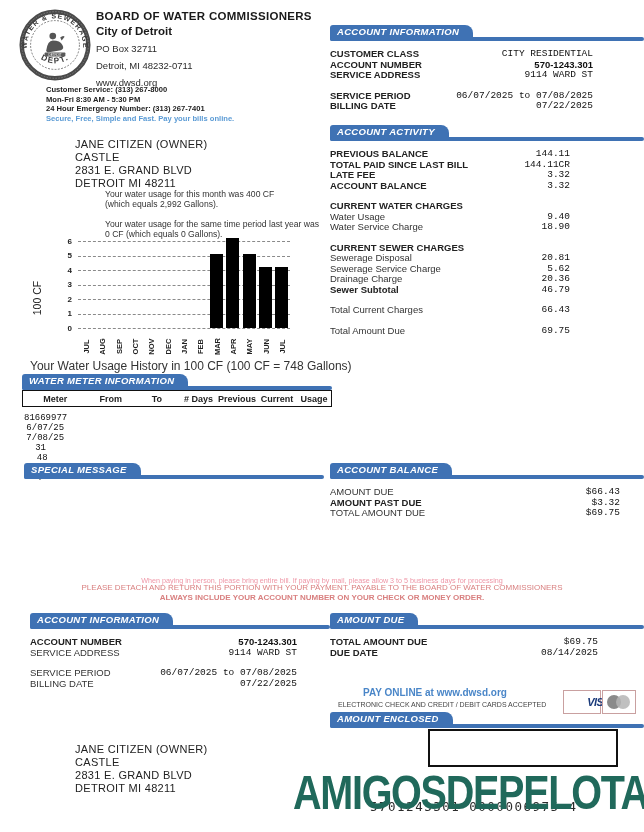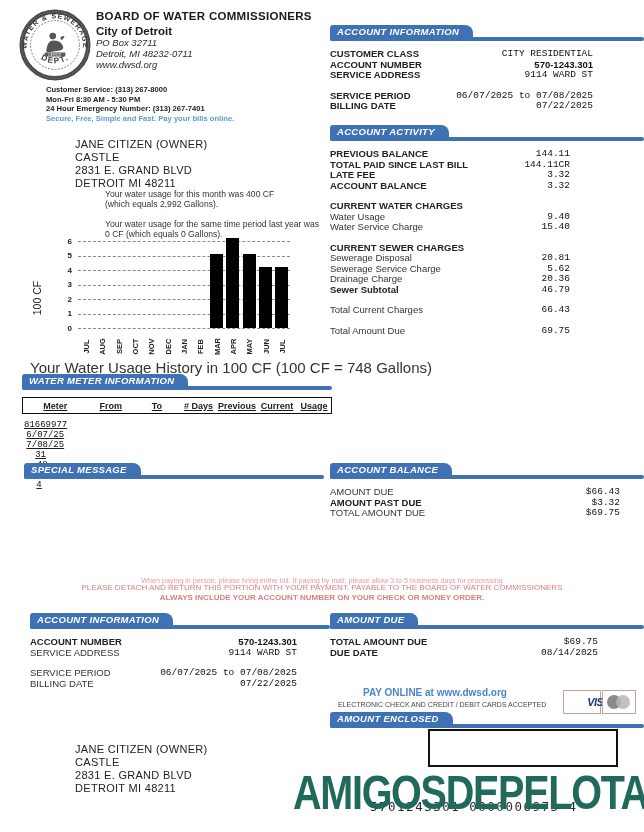--- a/index.html
+++ b/index.html
@@ -20,40 +20,40 @@
   .row .lbl{color:#333;}
   .row.b .lbl{font-weight:bold;color:#222;}
   .row .val{font-family:"Liberation Mono",monospace;font-size:9.5px;color:#111;white-space:pre;}
   .row .val.vb{font-family:"Liberation Sans",sans-serif;font-weight:bold;}
 
   
   .logo{position:absolute;left:18px;top:8px;width:74px;height:74px;}
   .org-block{position:absolute;left:96px;top:10px;}
   .org-name{font-size:11.5px;font-weight:bold;letter-spacing:.3px;}
   .org-city{font-size:11.5px;font-weight:bold;margin-top:3px;}
-  .org-line{font-size:9.5px;margin-top:0;color:#2b2b2b;font-style:italic;}
+  .org-line{font-size:9.5px;margin-top:6px;color:#2b2b2b;}
   .cs-block{position:absolute;left:46px;top:85px;font-size:7.6px;font-weight:bold;color:#222;line-height:9.5px;}
   .tagline{color:#5b9bd5;font-weight:bold;}
 
   .addr{position:absolute;font-size:11px;line-height:13px;color:#222;letter-spacing:.3px;}
   .notes{position:absolute;left:105px;top:189px;font-size:8.6px;color:#333;line-height:10px;width:230px;}
   .notes p{margin:0 0 10px 0;}
 
   
   #chart{position:absolute;left:28px;top:230px;width:305px;height:152px;}
   .gridline{position:absolute;border-top:1.5px dashed #8a8a8a;height:0;}
   .ytick{position:absolute;font-size:8px;color:#222;text-align:right;width:14px;font-weight:bold;}
   .bar{position:absolute;background:#000;}
   .xlab{position:absolute;font-size:7.5px;font-weight:bold;color:#222;width:26px;text-align:center;
         transform:rotate(-90deg);}
   .ylabel{position:absolute;left:-16px;top:62px;font-size:10.5px;color:#222;transform:rotate(-90deg);width:50px;text-align:center;}
-  .chart-caption{position:absolute;left:30px;top:359px;font-size:15px;color:#333;}
+  .chart-caption{position:absolute;left:30px;top:359px;font-size:12px;color:#333;}
 
   
-  .mtable{margin-top:7px;font-size:9px;text-decoration:underline;}
+  .mtable{font-size:9px;}
   .mhead{display:flex;border:1.5px solid #111;height:15px;align-items:center;font-weight:bold;color:#222;}
   .mrow{display:flex;margin-top:6px;font-family:"Liberation Mono",monospace;color:#111;font-size:9px;flex-direction:column;}
   .mc{text-align:center;}
 
   
   .notice{position:absolute;left:0;width:644px;text-align:center;}
   .notice1{top:568px;font-size:7.2px;color:#ef96a6;margin-top:8px;}
   .notice2{top:583px;font-size:8px;color:#d98080;}
   .notice3{top:593px;font-size:8px;font-weight:bold;color:#d98080;}
 
@@ -225,21 +225,21 @@
         <div class="row b gap">
           <span class="lbl">CURRENT WATER CHARGES</span>
           <span class="val"></span>
         </div>
         <div class="row">
           <span class="lbl">Water Usage</span>
           <span class="val">9.40</span>
         </div>
         <div class="row">
           <span class="lbl">Water Service Charge</span>
-          <span class="val">15.40</span>
+          <span class="val">18.90</span>
         </div>
         <div class="row b gap">
           <span class="lbl">CURRENT SEWER CHARGES</span>
           <span class="val"></span>
         </div>
         <div class="row">
           <span class="lbl">Sewerage Disposal</span>
           <span class="val">20.81</span>
         </div>
         <div class="row">

